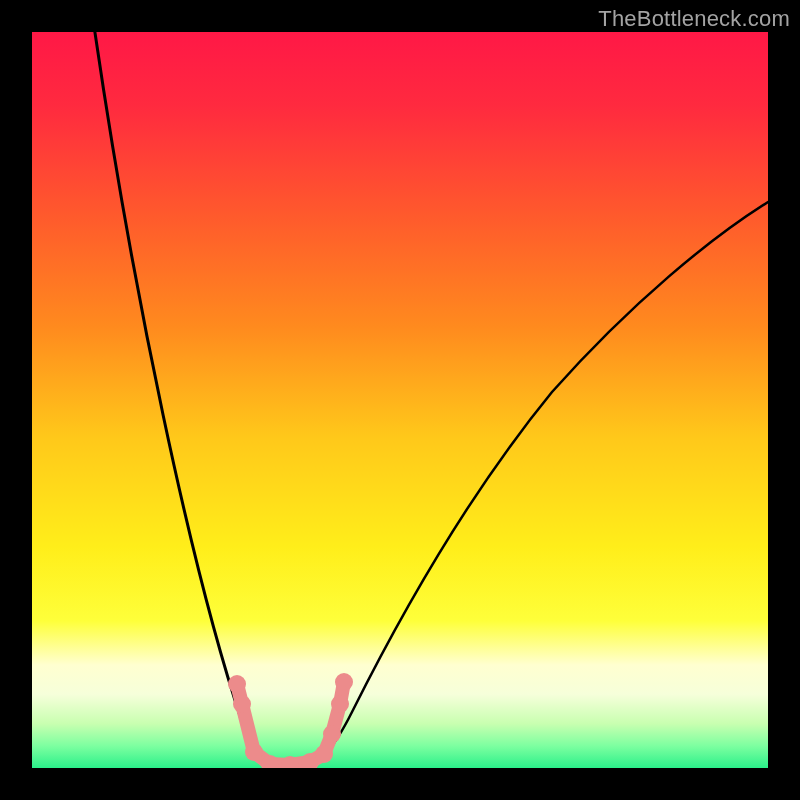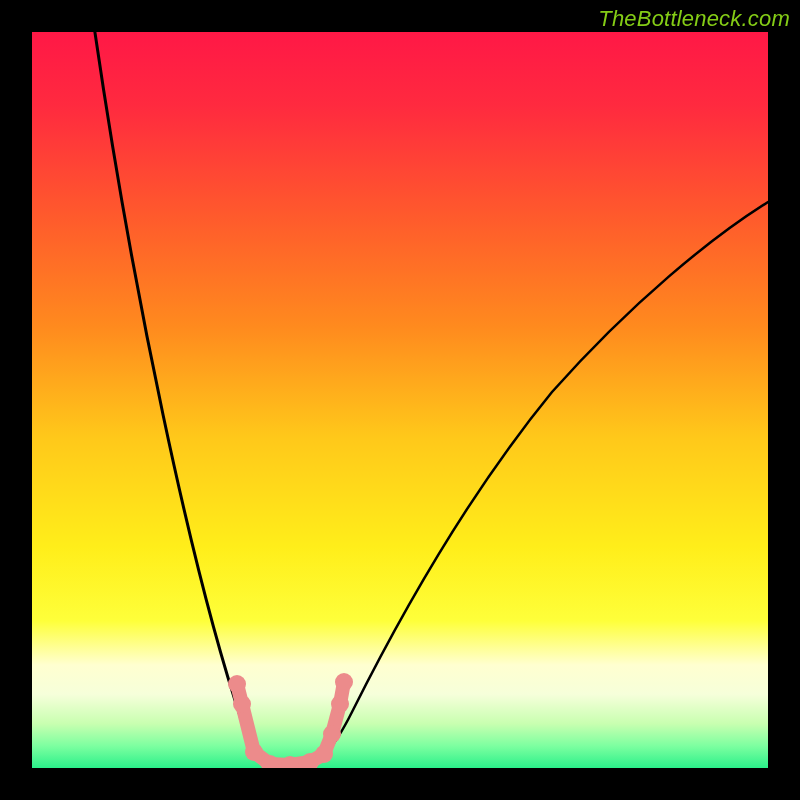--- a/index.html
+++ b/index.html
@@ -39,24 +39,23 @@
     top: 0;
     width: 100%;
     height: 100%;
   }
   .watermark {
     position: absolute;
     top: 6px;
     right: 10px;
     font-family: Arial, Helvetica, sans-serif;
     font-size: 22px;
-    color: #84cc16;
+    color: #a3a3a3;
     letter-spacing: 0.2px;
     user-select: none;
-    font-style: italic;
   }
 </style>
 </head>
 <body>
 
 <div class="frame">
   <div class="watermark">TheBottleneck.com</div>
 
   <div class="plot-area">
     <svg class="gradient" viewBox="0 0 736 736" preserveAspectRatio="none">

